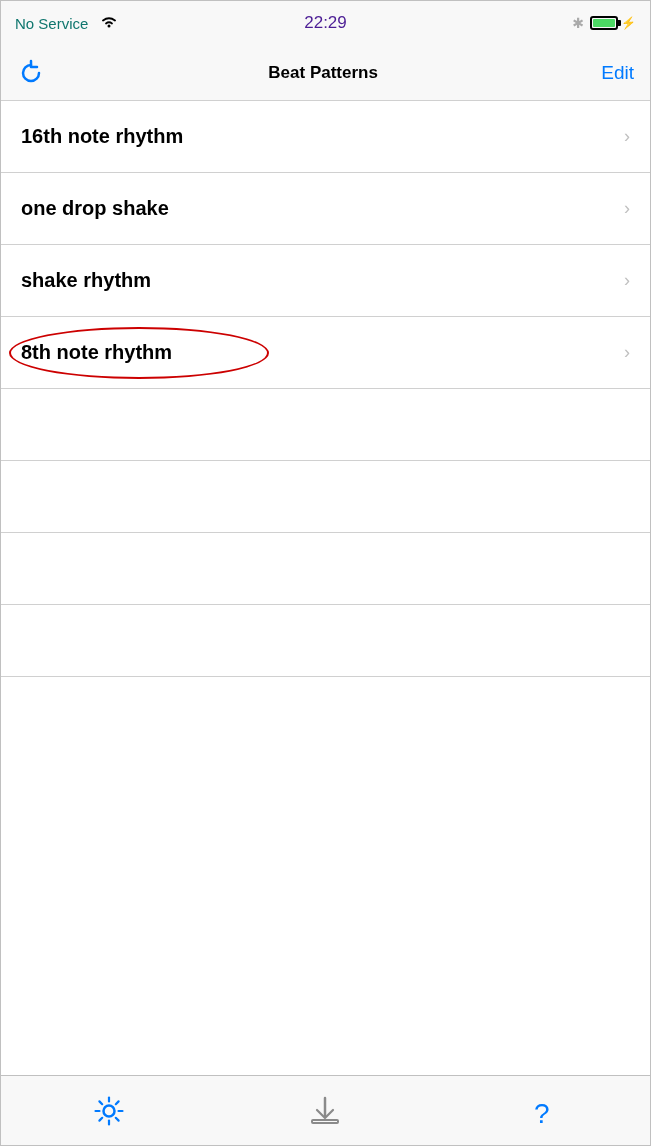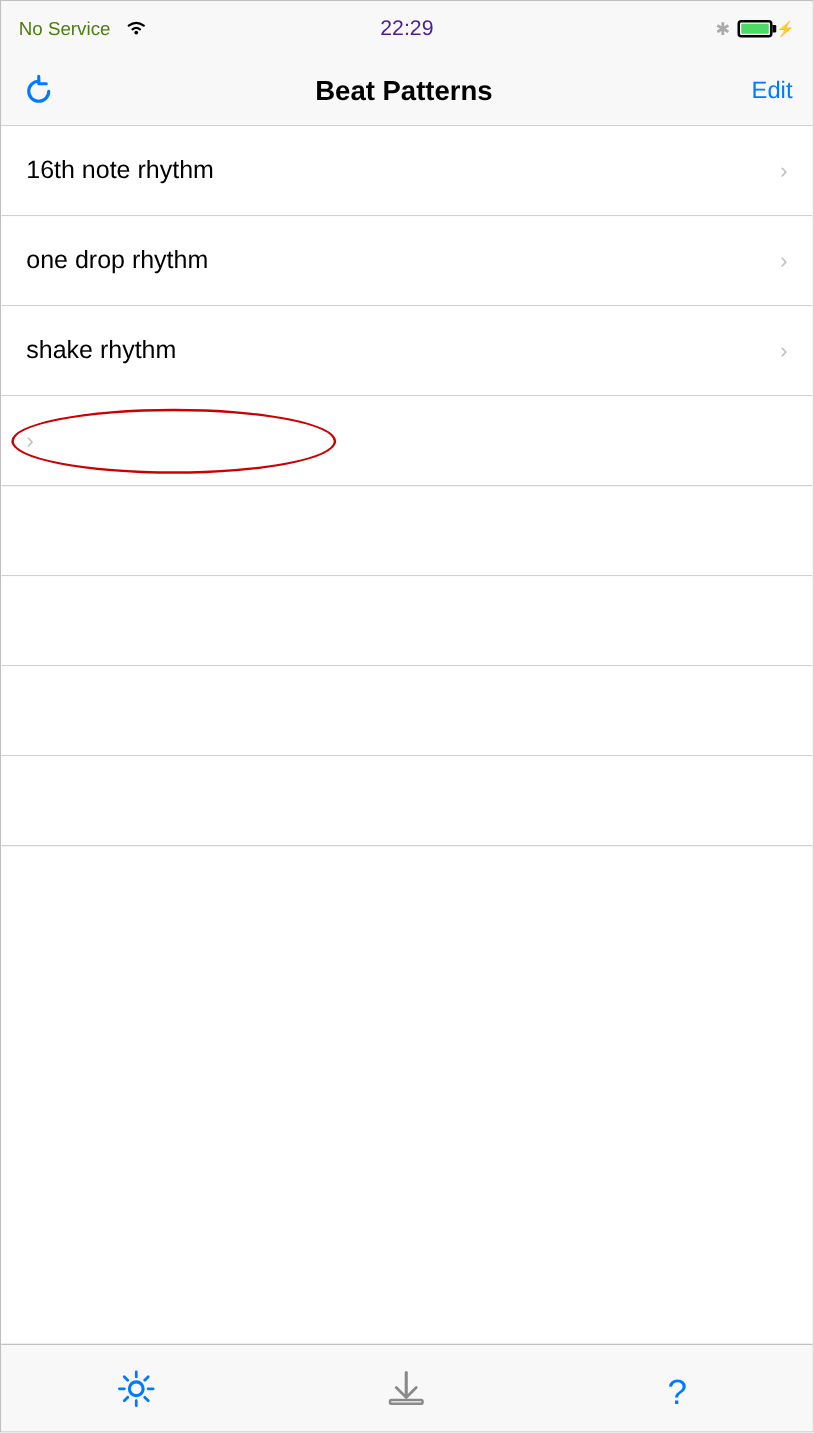--- a/index.html
+++ b/index.html
@@ -31,21 +31,21 @@
       padding: 0 14px;
       flex-shrink: 0;
     }
 
     .status-left {
       display: flex;
       align-items: center;
       gap: 12px;
       font-size: 15px;
       font-weight: 500;
-      color: #4d7c0f;
+      color: #0f766e;
     }
 
     .status-center {
       font-size: 17px;
       font-weight: 500;
       color: #4c1d95;
       position: absolute;
       left: 50%;
       transform: translateX(-50%);
     }
@@ -122,21 +122,21 @@
 
     .nav-refresh {
       color: #007aff;
       font-size: 24px;
       cursor: pointer;
       display: flex;
       align-items: center;
     }
 
     .nav-title {
-      font-size: 22px;
+      font-size: 17px;
       font-weight: 700;
       color: #000;
     }
 
     .nav-edit {
       color: #007aff;
       font-size: 19px;
       cursor: pointer;
     }
 
@@ -155,21 +155,21 @@
       padding: 0 20px 0 20px;
       border-bottom: 1px solid #d0d0d0;
       cursor: pointer;
       background: #fff;
       position: relative;
     }
 
     .list-item-text {
       font-size: 20px;
       color: #000;
-      font-weight: 400;
+      font-weight: 700;
     }
 
     .list-item-chevron {
       color: #c0c0c0;
       font-size: 18px;
     }
 
     
     .list-item.highlighted .list-item-text {
       
@@ -281,30 +281,31 @@
   </div>
 
   <div class="list-container">
 
     <div class="list-item">
       <span class="list-item-text">16th note rhythm</span>
       <span class="list-item-chevron">›</span>
     </div>
 
     <div class="list-item">
-      <span class="list-item-text">one drop rhythm</span>
+      <span class="list-item-text">one drop shake</span>
       <span class="list-item-chevron">›</span>
     </div>
 
     <div class="list-item">
       <span class="list-item-text">shake rhythm</span>
       <span class="list-item-chevron">›</span>
     </div>
 
     <div class="list-item highlighted">
+      <span class="list-item-text">8th note rhythm</span>
       <span class="list-item-chevron">›</span>
       <div class="red-circle-overlay"></div>
     </div>
 
     <div class="list-item-empty"></div>
     <div class="list-item-empty"></div>
     <div class="list-item-empty"></div>
     <div class="list-item-empty"></div>
 
   </div>

